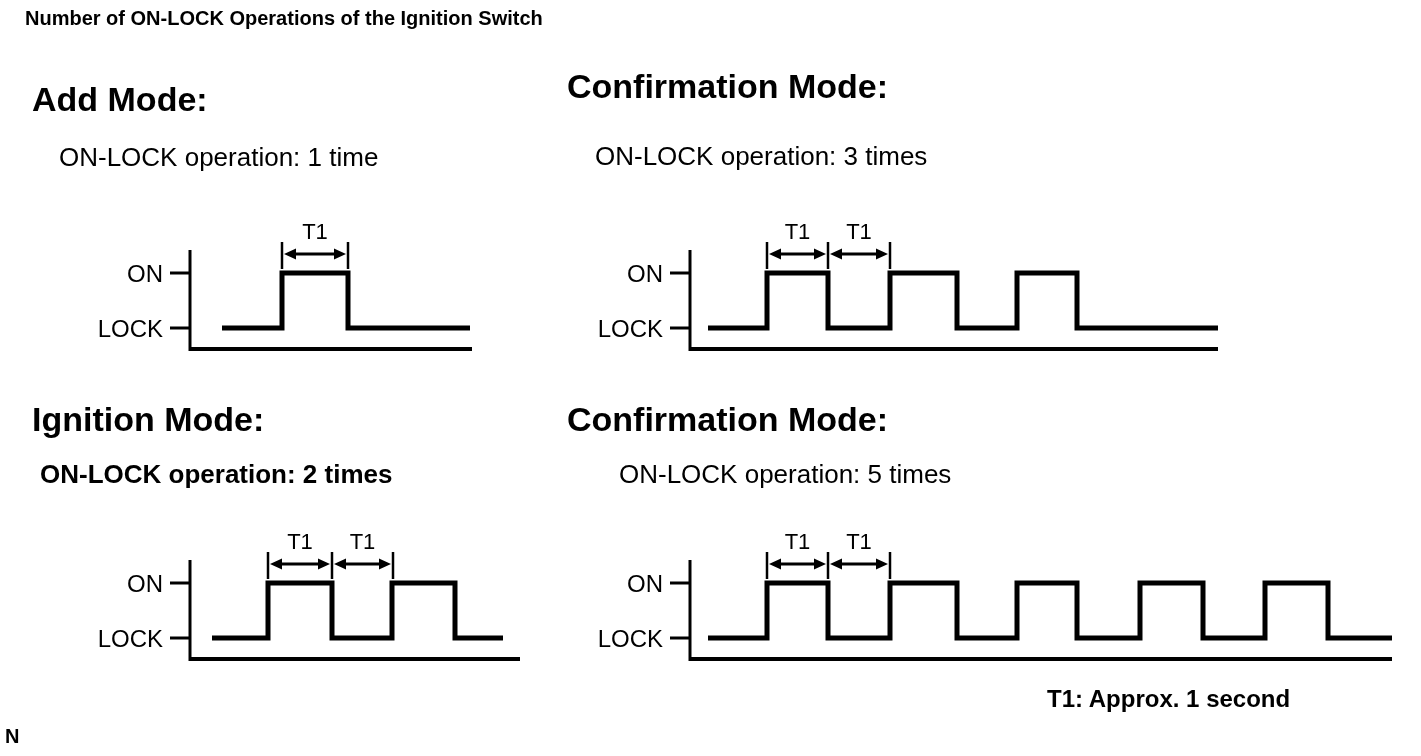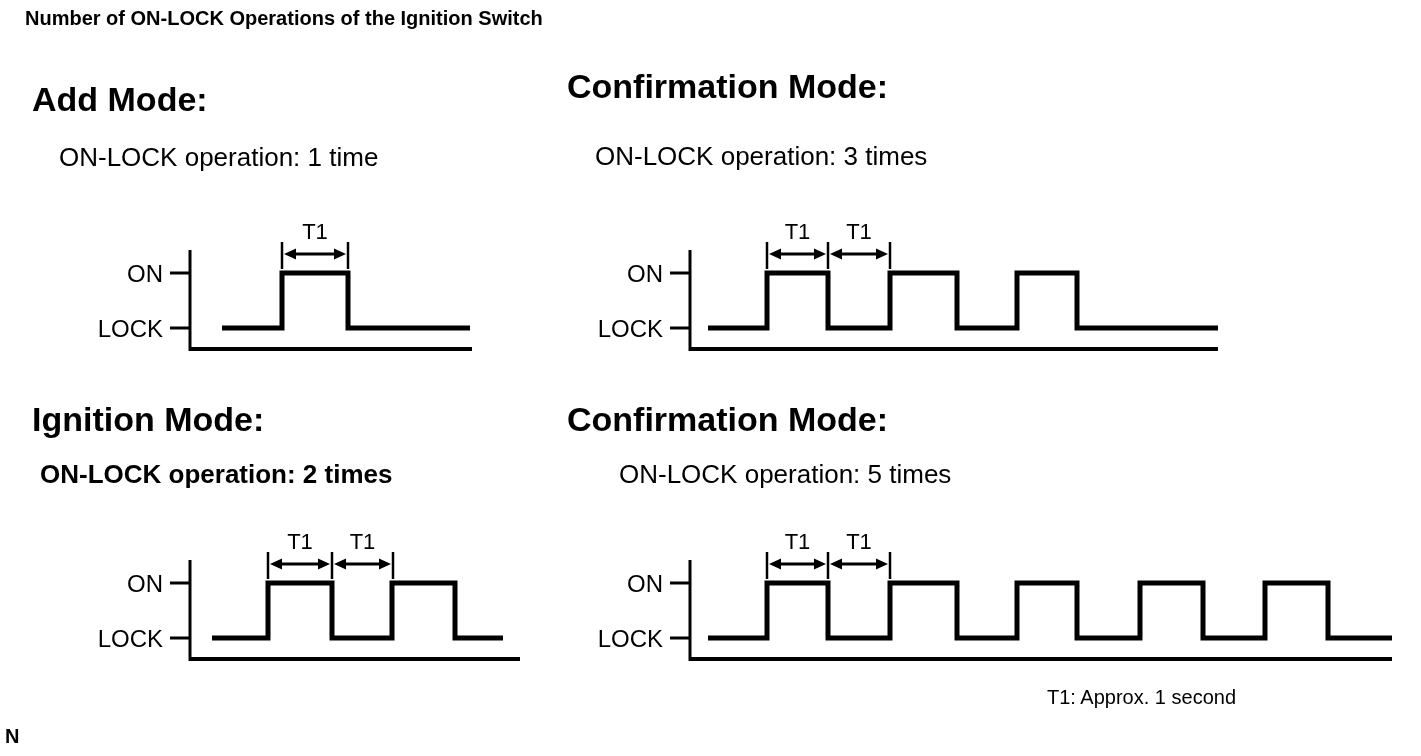--- a/index.html
+++ b/index.html
@@ -8,21 +8,21 @@
     background: #ffffff;
     position: relative;
     overflow: hidden;
     font-family: "Liberation Sans", "DejaVu Sans", sans-serif;
     color: #000;
   }
   .abs { position: absolute; white-space: nowrap; line-height: 1; }
   .title   { font-size: 20px; font-weight: bold; }
   .heading { font-size: 34px; font-weight: bold; }
   .optext  { font-size: 26px; font-weight: normal; }
-  .note    { font-size: 20px; font-weight: normal; }
+  .note    { font-size: 24px; font-weight: bold; }
   .pagemark{ font-size: 20px; font-weight: bold; }
   svg.wave { position: absolute; overflow: visible; }
   svg.wave text { font-family: "Liberation Sans", "DejaVu Sans", sans-serif; fill: #000; }
 </style>
 </head>
 <body>
 
 <div class="abs title" style="left:25px;  top:8px;">Number of ON-LOCK Operations of the Ignition Switch</div>
 
 <div class="abs heading" style="left:32px;  top:82px;">Add Mode:</div>

